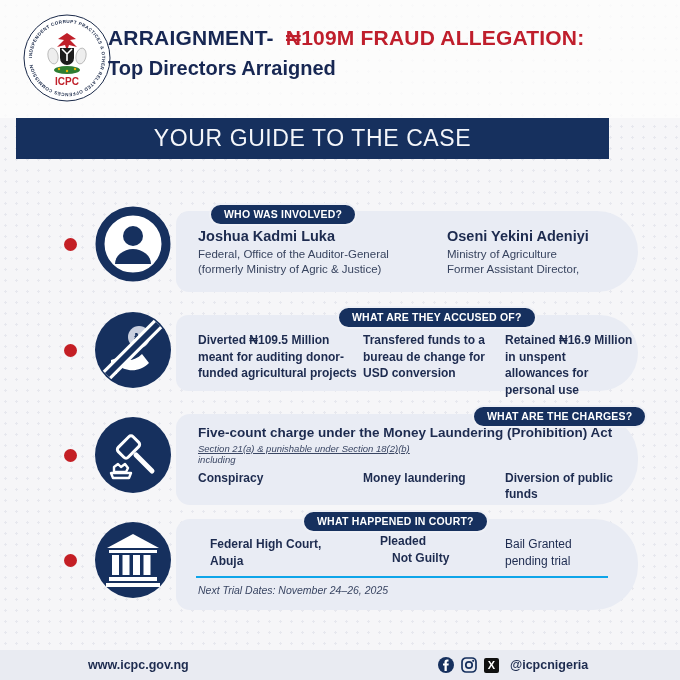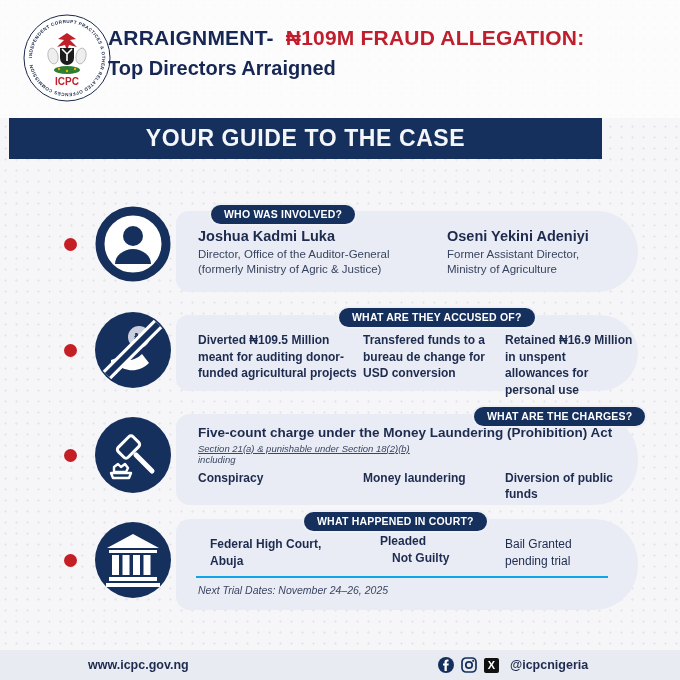--- a/index.html
+++ b/index.html
@@ -19,23 +19,23 @@
     background: rgba(253,253,253,0.82);
   }
   .logo { position: absolute; left: 22px; top: 13px; width: 90px; height: 90px; }
   .title-wrap { position: absolute; left: 108px; right: 18px; top: 26px; }
   .title-line1 { font-size: 21px; font-weight: 800; letter-spacing: 0.2px; color: #172753; }
   .title-line1 .red { color: #bf1e2c; }
   .title-line2 { margin-top: 7px; font-size: 20px; font-weight: 800; color: #172753; }
 
   
   .banner {
-    position: absolute; top: 118px; left: 9px; width: 593px; height: 41px;
+    position: absolute; top: 118px; left: 16px; width: 593px; height: 41px;
     background: #16305e; color: #f4f6fa; text-align: center;
-    font-size: 23px; font-weight: 700; letter-spacing: 0.6px; line-height: 41px;
+    font-size: 23px; font-weight: 400; letter-spacing: 0.6px; line-height: 41px;
   }
 
   
   .dot { position: absolute; left: 64px; width: 13px; height: 13px; border-radius: 50%; background: #c41f25; }
   .icon-circle { position: absolute; left: 95px; width: 76px; height: 76px; }
   .card {
     position: absolute; left: 176px; width: 462px;
     background: #e9ecf4; border-radius: 14px 44px 44px 14px;
   }
   .badge {
@@ -111,27 +111,27 @@
   <div class="dot" style="top:238px"></div>
   <svg class="icon-circle" style="top:206px" viewBox="0 0 76 76">
     <circle cx="38" cy="38" r="33" fill="#ffffff" stroke="#16305e" stroke-width="9"></circle>
     <circle cx="38" cy="30" r="10" fill="#16305e"></circle>
     <path d="M20,58 a18,15 0 0 1 36,0 z" fill="#16305e"></path>
   </svg>
   <div class="badge" style="left:209px; top:203px">WHO WAS INVOLVED?</div>
   <div class="card" style="top:211px; height:81px">
     <div style="position:absolute; left:22px; top:17px; width:235px">
       <div class="name">Joshua Kadmi Luka</div>
-      <div class="role">Director, Office of the Auditor-General</div>
+      <div class="role">Federal, Office of the Auditor-General</div>
       <div class="role">(formerly Ministry of Agric &amp; Justice)</div>
     </div>
     <div style="position:absolute; left:271px; top:17px; width:180px">
       <div class="name">Oseni Yekini Adeniyi</div>
+      <div class="role">Ministry of Agriculture</div>
       <div class="role">Former Assistant Director,</div>
-      <div class="role">Ministry of Agriculture</div>
     </div>
   </div>
 
   <div class="dot" style="top:344px"></div>
   <svg class="icon-circle" style="top:312px" viewBox="0 0 76 76">
     <circle cx="38" cy="38" r="38" fill="#16305e"></circle>
     <circle cx="44" cy="25" r="11" fill="#c9cfdf"></circle>
     <text x="44" y="30" text-anchor="middle" font-size="13" font-weight="bold" fill="#16305e">₦</text>
     <path d="M16,48 L16,62 L22,62 L22,52 C30,60 44,61 54,51 L47,42 C40,49 31,50 25,45 Z" fill="#ffffff"></path>
     <line x1="12" y1="63" x2="63" y2="12" stroke="#ffffff" stroke-width="12"></line>

